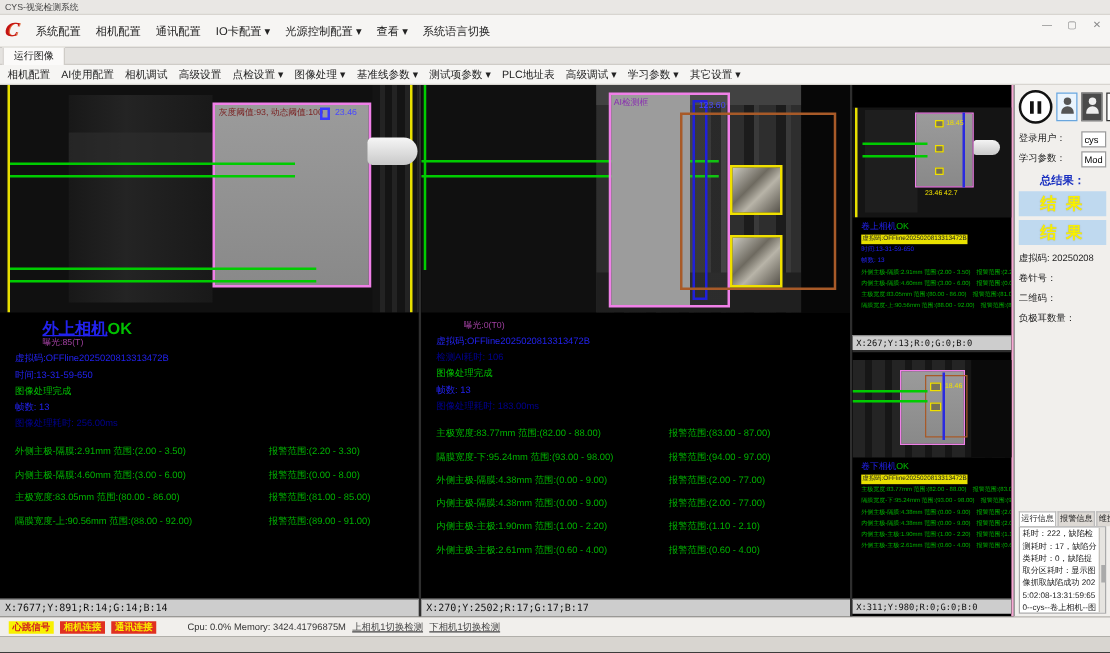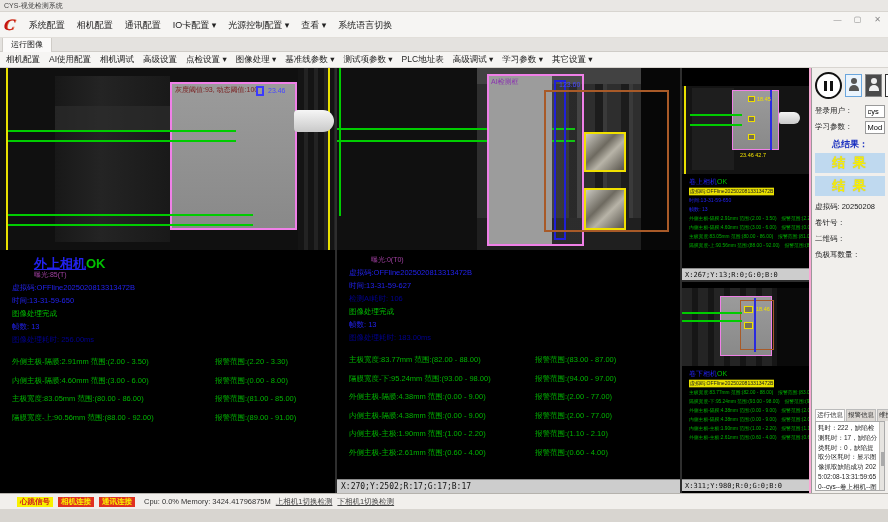--- a/index.html
+++ b/index.html
@@ -116,24 +116,24 @@
   .spacer{flex:1;}
   .itabs{display:flex;gap:1px;}
   .itab{font-size:6.5px;padding:1px 1px;background:#ddd9d4;border:1px solid #bbb;border-bottom:none;white-space:nowrap;}
   .itab.active{background:#fff;}
   .logbox{height:66px;background:#fff;border:1px solid #aaa;font-size:6.5px;line-height:1.5;
           padding:1px 6px 1px 2px;overflow:hidden;position:relative;color:#222;word-break:break-all;}
   .logbox .sb{position:absolute;right:0;top:0;width:4px;height:100%;background:#e6e4e0;border-left:1px solid #c5c2bd;}
   .logbox .sbthumb{position:absolute;right:0.5px;top:30px;width:3px;height:14px;background:#aaa;}
   
   .bottombar{height:16px;background:#f1efec;border-top:1px solid #b5b2ad;display:flex;
-             align-items:center;gap:5px;padding:0 17px;font-size:7.5px;box-sizing:border-box;}
+             align-items:center;gap:5px;padding:0 7px;font-size:7.5px;box-sizing:border-box;}
   .badge-y{background:#f8f000;color:#d02020;padding:0 3px;font-weight:bold;}
   .badge-r{background:#e03020;color:#f8f000;padding:0 3px;font-weight:bold;}
-  .cpu{color:#333;margin-left:4px;}
+  .cpu{color:#333;margin-left:20px;}
   .lnk{color:#444;text-decoration:underline;}
   .bottomfill{height:13px;background:#d8d5d0;}
 </style>
 </head>
 <body>
 
 <div class="app">
 
   <div class="titlebar">
     <span>CYS-视觉检测系统</span>
@@ -216,20 +216,21 @@
           <div class="mrow">
               <span class="m">主极宽度:83.05mm 范围:(80.00 - 86.00)</span>
               <span class="a">报警范围:(81.00 - 85.00)</span>
             </div>
           <div class="mrow">
               <span class="m">隔膜宽度-上:90.56mm 范围:(88.00 - 92.00)</span>
               <span class="a">报警范围:(89.00 - 91.00)</span>
             </div>
         </div>
       </div>
+      <div class="strip">X:7677;Y:891;R:14;G:14;B:14</div>
     </div>
 
     <div class="campanel" id="cam2">
       <div class="viewport">
         <div class="mach2"></div>
         <div class="mach2top"></div>
         <div class="mach2bot"></div>
         <div class="dark2"></div>
         <div class="gline" style="left:2px;top:0;width:2px;height:148px;"></div>
         <div class="gline" style="top:60px;left:0;width:238px;"></div>
@@ -239,21 +240,20 @@
         </div>
         <div class="bluerect2"></div>
         <span class="bluelabel" style="left:222px;top:13px;">123.60</span>
         <div class="orangerect"></div>
         <div class="yrect" style="left:247px;top:64px;width:42px;height:40px;"></div>
         <div class="yrect" style="left:247px;top:120px;width:42px;height:42px;"></div>
       </div>
       <div class="caminfo">
         <div class="exposure purple">曝光:0(T0)</div>
         <div class="iline blue">虚拟码:OFFline2025020813313472B</div>
-        <div class="iline blue">时间:13-31-59-627</div>
         <div class="iline dkblue">检测AI耗时: 106</div>
         <div class="iline green">图像处理完成</div>
         <div class="iline blue">帧数: 13</div>
         <div class="iline dkblue">图像处理耗时: 183.00ms</div>
         <div class="mrows">
           <div class="mrow">
               <span class="m">主极宽度:83.77mm 范围:(82.00 - 88.00)</span>
               <span class="a">报警范围:(83.00 - 87.00)</span>
             </div>
           <div class="mrow">

